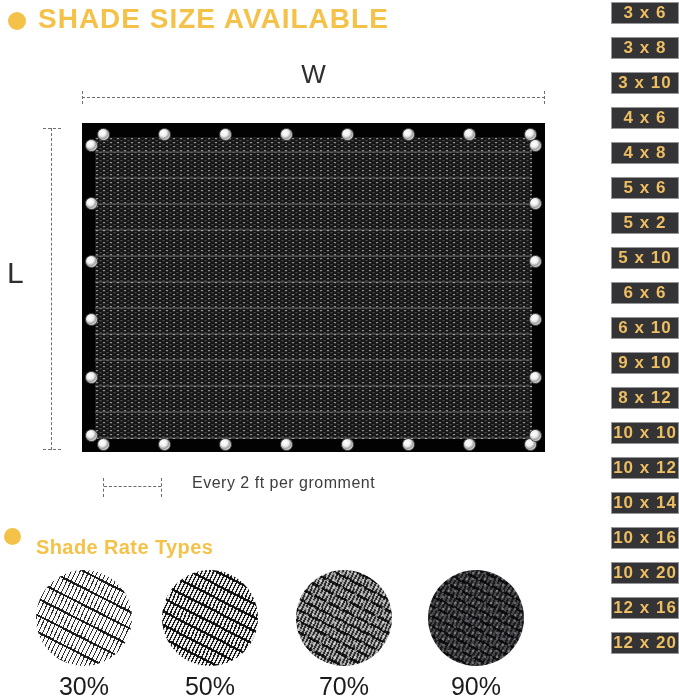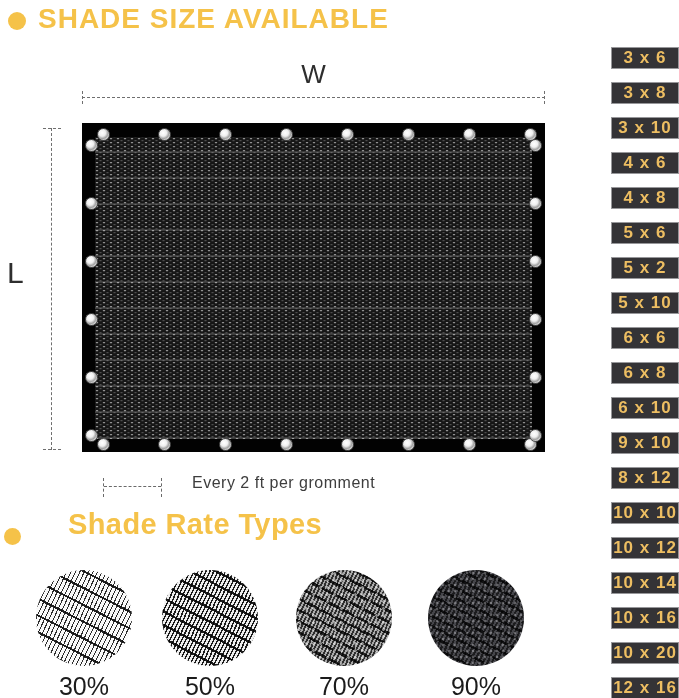--- a/index.html
+++ b/index.html
@@ -7,21 +7,21 @@
     position:relative;width:679px;height:698px;background:#ffffff;overflow:hidden;
     font-family:"Liberation Sans",sans-serif;
     text-decoration:underline;
     --accent:#F5C249;--panelbg:#343336;--paneltext:#EDBE62;--dim:#6F6F6F;--note:#3D3D3D;
   }
   .bullet{position:absolute;border-radius:50%;background:var(--accent);}
   #bullet-size{left:8px;top:12px;width:18px;height:18px;}
   #bullet-rate{left:4px;top:528px;width:17px;height:17px;}
   h1.title,h2.rate-title{margin:0;color:var(--accent);font-weight:bold;}
   h1.title{position:absolute;left:38px;top:3px;font-size:28px;letter-spacing:1px;}
-  h2.rate-title{position:absolute;left:36px;top:508px;font-size:29px;letter-spacing:.4px;margin-left:32px;}
+  h2.rate-title{position:absolute;left:36px;top:536px;font-size:20px;letter-spacing:.4px;}
 
   .w-label{position:absolute;left:82px;top:59px;width:463px;text-align:center;
            font-size:26px;color:#2e2e2e;}
   .l-label{position:absolute;left:7px;top:256px;font-size:30px;color:#2e2e2e;}
   .dim-line-h{position:absolute;left:82px;top:97px;width:463px;height:0;
               border-top:1px dashed var(--dim);}
   .dim-line-h::before,.dim-line-h::after{content:"";position:absolute;top:-7px;height:13px;
               border-left:1px dashed var(--dim);}
   .dim-line-h::before{left:0;} .dim-line-h::after{right:0;}
   .dim-line-v{position:absolute;left:51px;top:128px;height:322px;width:0;
@@ -66,21 +66,21 @@
     repeating-linear-gradient(115deg, rgba(0,0,0,0.72) 0px, rgba(0,0,0,0.72) 1.8px, rgba(0,0,0,0) 1.8px, rgba(0,0,0,0) 3.5px),
     repeating-linear-gradient(27deg, rgba(0,0,0,0.8) 0px, rgba(0,0,0,0.8) 2.4px, rgba(0,0,0,0) 2.4px, rgba(0,0,0,0) 10px);
     background-size:7px 7px,auto,auto;}
   .tex3{background-color:#45454a;background-image:
     radial-gradient(rgba(225,225,230,0.35) 1px, rgba(225,225,230,0) 1.7px),
     repeating-linear-gradient(115deg, rgba(0,0,0,0.6) 0px, rgba(0,0,0,0.6) 2px, rgba(0,0,0,0) 2px, rgba(0,0,0,0) 4px),
     repeating-linear-gradient(27deg, rgba(0,0,0,0.75) 0px, rgba(0,0,0,0.75) 2.4px, rgba(0,0,0,0) 2.4px, rgba(0,0,0,0) 9px);
     background-size:6px 6px,auto,auto;}
 
   .size-panel{position:absolute;right:0;top:2px;bottom:0;width:68px;
-    display:grid;grid-template-rows:repeat(22,1fr);gap:13px;margin-top:45px;}
+    display:grid;grid-template-rows:repeat(22,1fr);gap:13px;}
   .size-box{background:var(--panelbg);border:1px solid #97979A;box-sizing:border-box;
     display:flex;align-items:center;justify-content:center;
     color:var(--paneltext);font-weight:bold;font-size:17px;letter-spacing:1px;}
 </style>
 </head>
 <body>
 
 <div class="canvas" style="--accent: #F5C249; --panelbg: #343336; --paneltext: #EDBE62; --dim: #6F6F6F; --note: #3D3D3D;">
 
   <span class="bullet" id="bullet-size"></span>
@@ -151,21 +151,20 @@
   <aside class="size-panel">
       <div class="size-box">3 x 6</div>
       <div class="size-box">3 x 8</div>
       <div class="size-box">3 x 10</div>
       <div class="size-box">4 x 6</div>
       <div class="size-box">4 x 8</div>
       <div class="size-box">5 x 6</div>
       <div class="size-box">5 x 2</div>
       <div class="size-box">5 x 10</div>
       <div class="size-box">6 x 6</div>
-      <div class="size-box">6 x 8</div>
       <div class="size-box">6 x 10</div>
       <div class="size-box">9 x 10</div>
       <div class="size-box">8 x 12</div>
       <div class="size-box">10 x 10</div>
       <div class="size-box">10 x 12</div>
       <div class="size-box">10 x 14</div>
       <div class="size-box">10 x 16</div>
       <div class="size-box">10 x 20</div>
       <div class="size-box">12 x 16</div>
       <div class="size-box">12 x 20</div>

